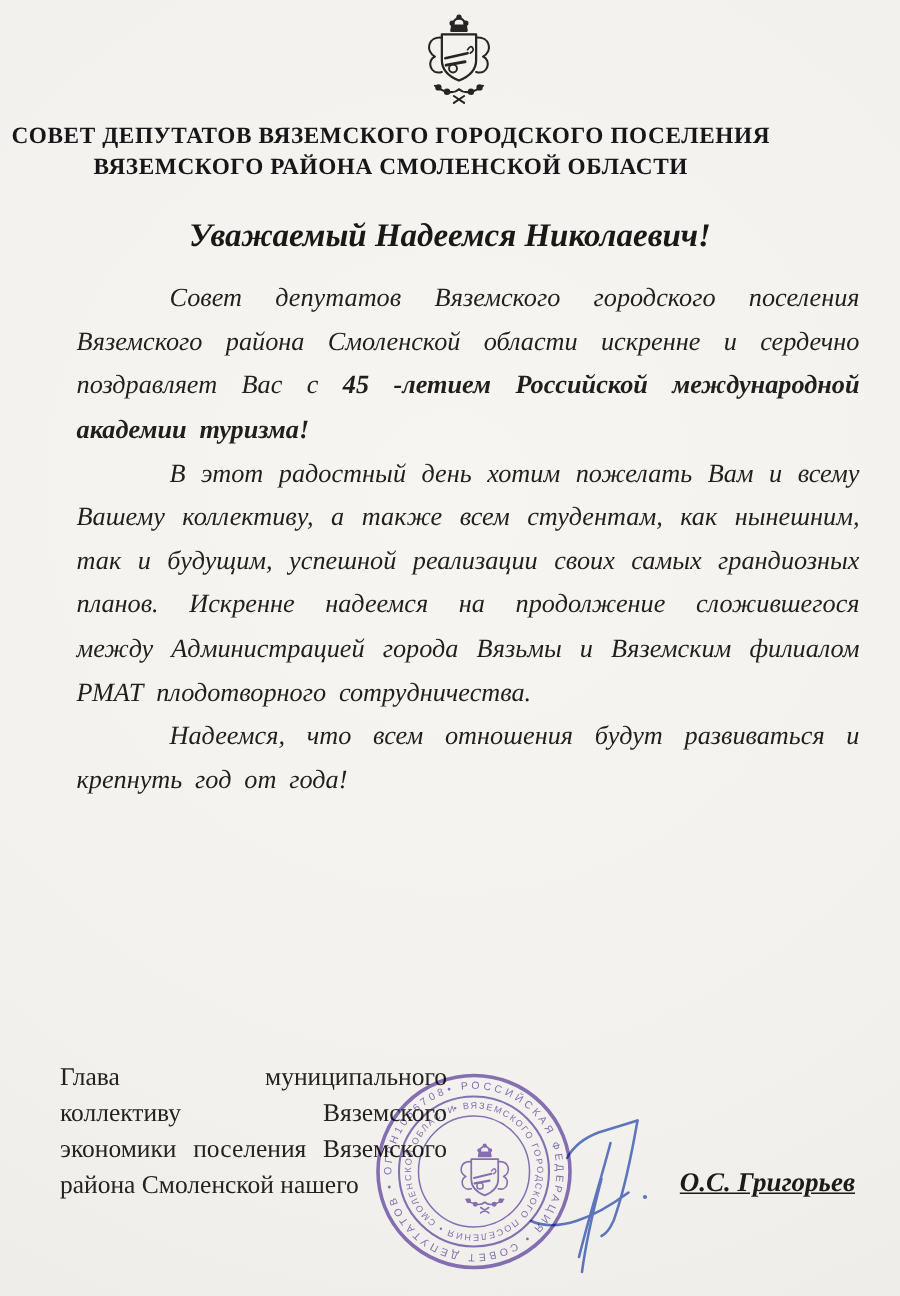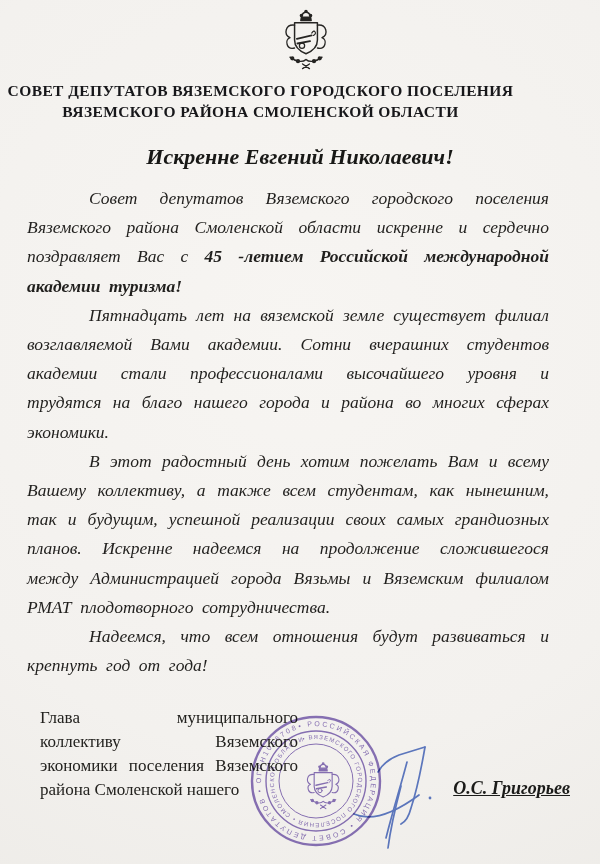--- a/index.html
+++ b/index.html
@@ -30,21 +30,21 @@
   
   .salutation{
     position:absolute; top:144px; left:0; width:600px;
     text-align:center;
     font-style:italic; font-weight:bold;
     font-size:22px;
     color:#181816;
   }
   
   .body-text{
-    position:absolute; top:184px; left:27px; width:522px;
+    position:absolute; top:184px; left:51px; width:522px;
     font-style:italic;
     font-size:17.5px;
     line-height:29.2px;
     text-align:justify;
     word-spacing:.24em;
     color:#201f1d;
   }
   .body-text p{margin:0; text-indent:62px;}
   .body-text .bold{font-weight:bold;}
   
@@ -112,25 +112,24 @@
 
   <svg class="arms-top" viewBox="0 0 100 112">
     <use href="#arms"></use>
   </svg>
 
   <div class="org-name">
     <div>СОВЕТ ДЕПУТАТОВ ВЯЗЕМСКОГО ГОРОДСКОГО ПОСЕЛЕНИЯ</div>
     <div>ВЯЗЕМСКОГО РАЙОНА СМОЛЕНСКОЙ ОБЛАСТИ</div>
   </div>
 
-  <div class="salutation">Искренне Евгений Николаевич!</div>
+  <div class="salutation">Уважаемый Надеемся Николаевич!</div>
 
   <div class="body-text">
     <p><span>Совет депутатов Вяземского городского поселения Вяземского района Смоленской области искренне и сердечно поздравляет Вас с </span><span class="bold">45 -летием Российской международной академии туризма!</span></p>
-    <p>Пятнадцать лет на вяземской земле существует филиал возглавляемой Вами академии. Сотни вчерашних студентов академии стали профессионалами высочайшего уровня и трудятся на благо нашего города и района во многих сферах экономики.</p>
     <p>В этот радостный день хотим пожелать Вам и всему Вашему коллективу, а также всем студентам, как нынешним, так и будущим, успешной реализации своих самых грандиозных планов. Искренне надеемся на продолжение сложившегося между Администрацией города Вязьмы и Вяземским филиалом РМАТ плодотворного сотрудничества.</p>
     <p>Надеемся, что всем отношения будут развиваться и крепнуть год от года!</p>
   </div>
 
   <div class="sign-title">
     <div class="sign-line">
       <span>Глава</span>
       <span>муниципального</span>
     </div>
     <div class="sign-line">

